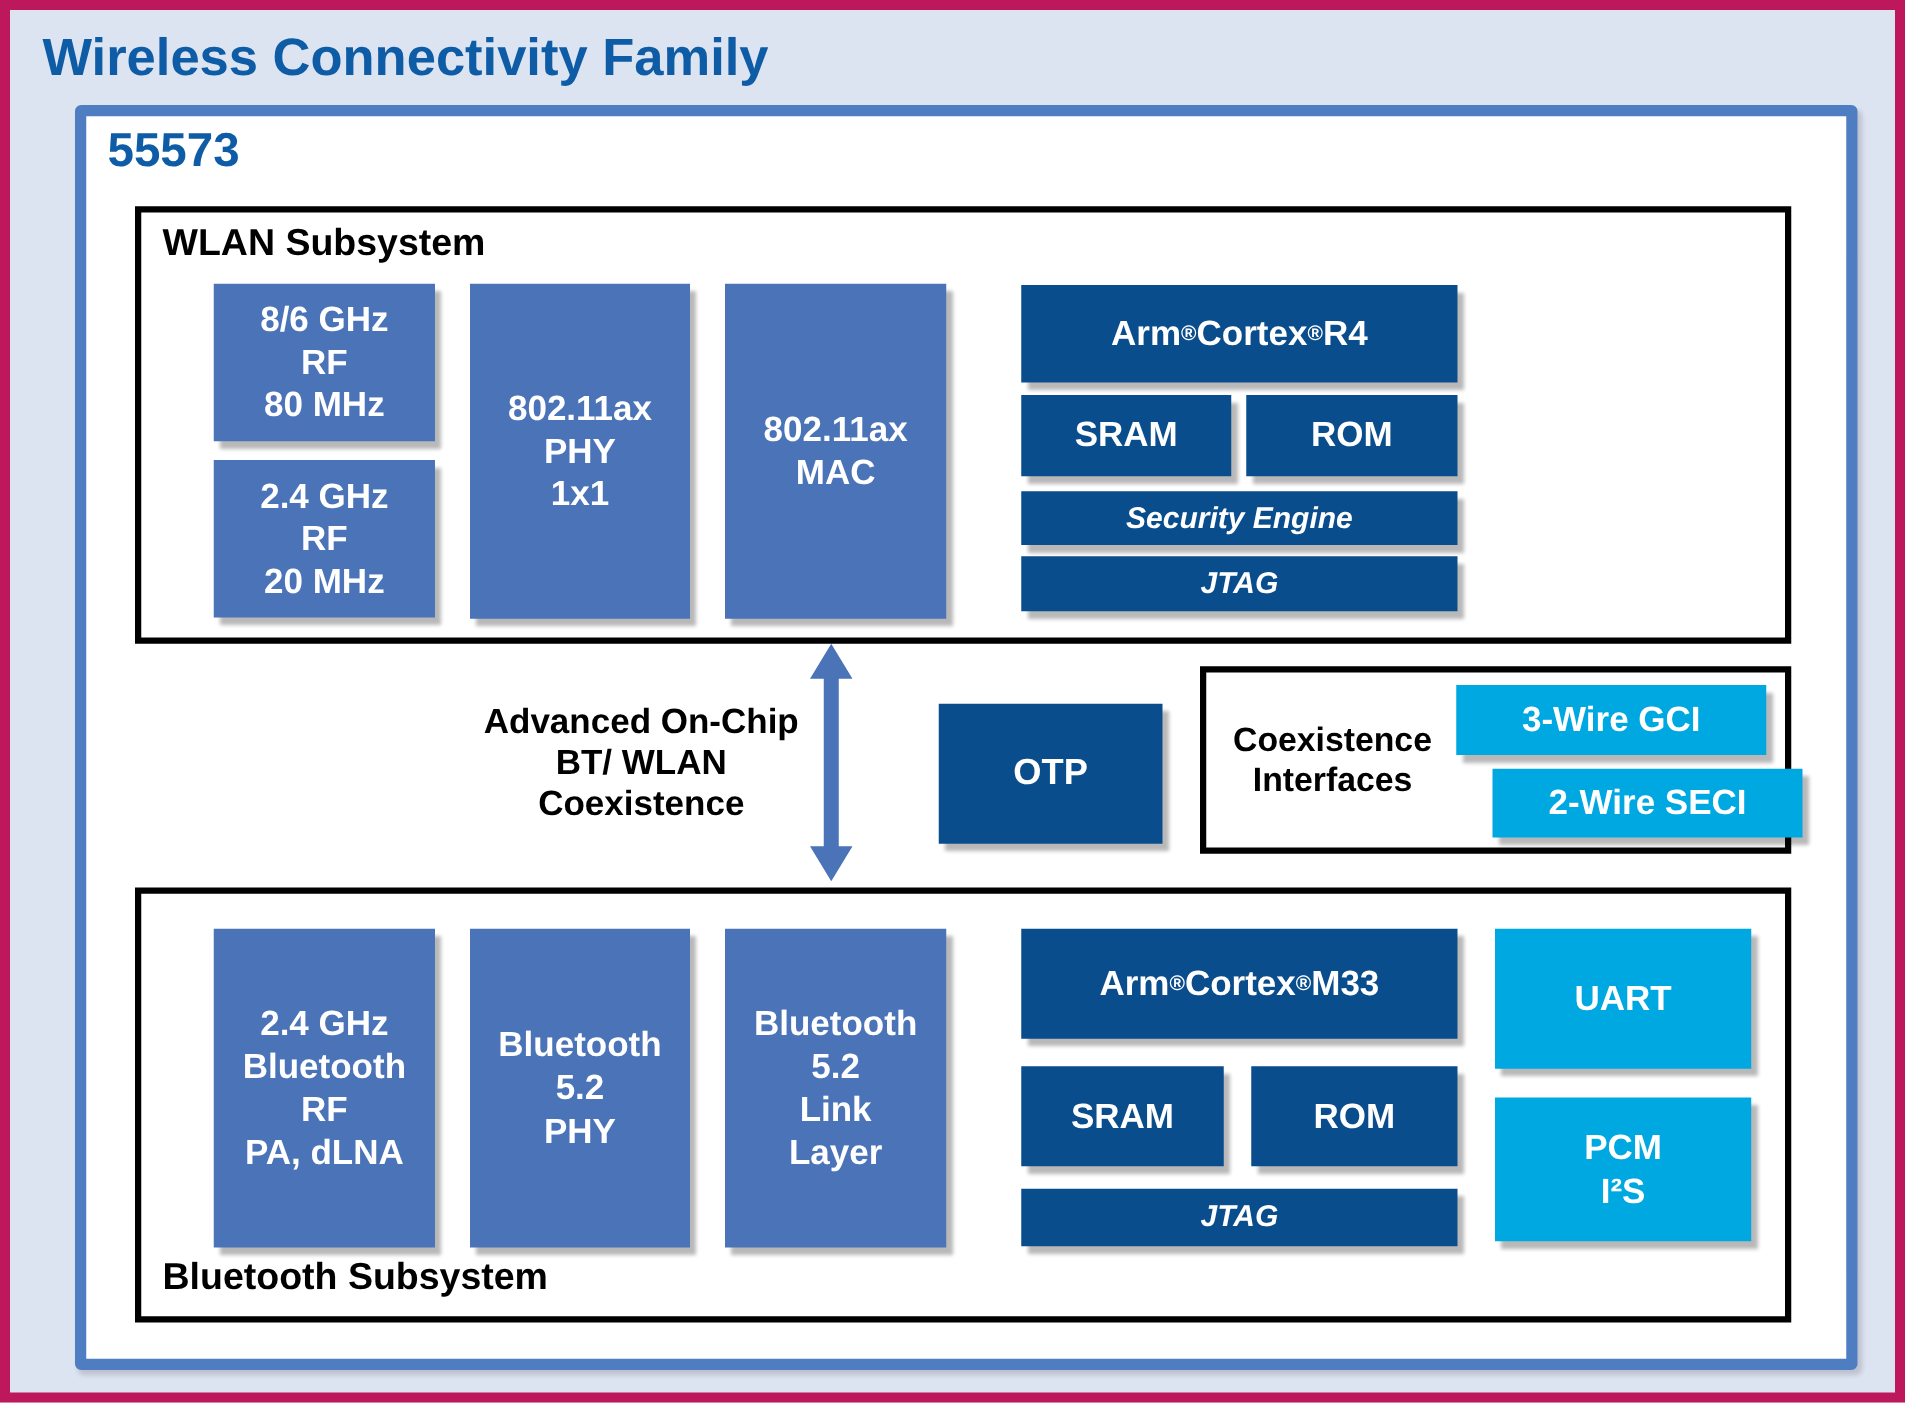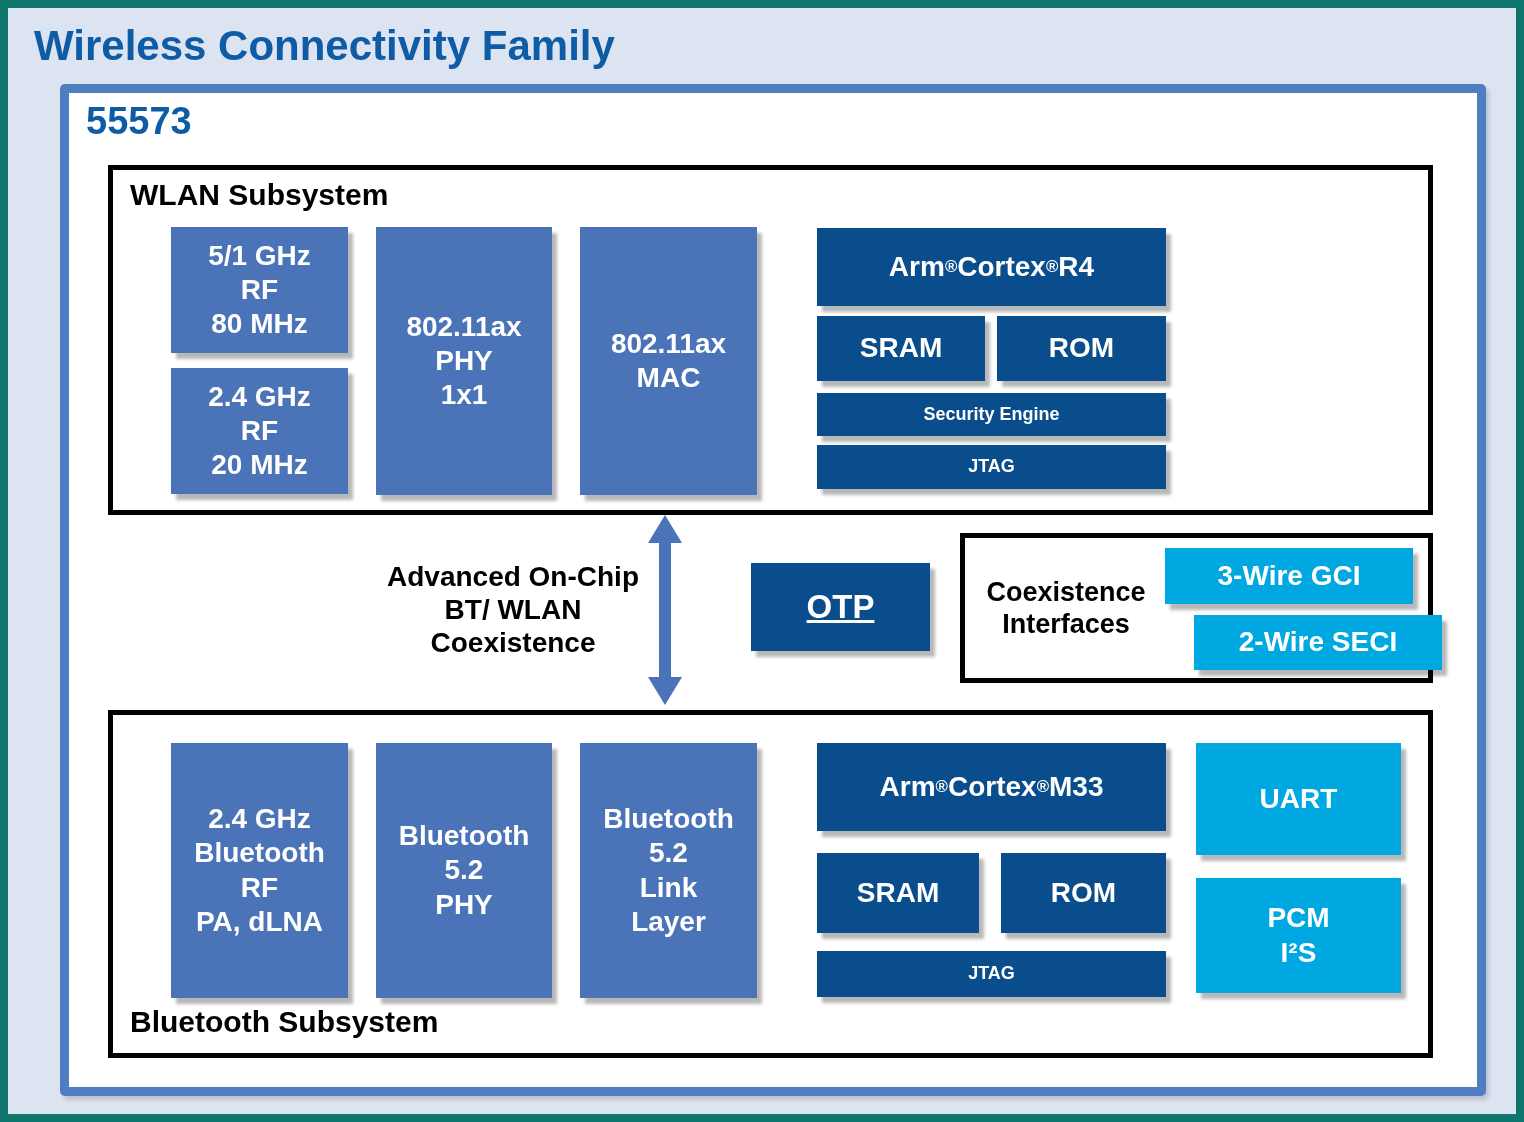--- a/index.html
+++ b/index.html
@@ -2,21 +2,21 @@
 <html><head>
 <meta charset="utf-8">
 <style>
   html, body { margin: 0; padding: 0; }
   .page {
     position: relative;
     width: 1524px;
     height: 1122px;
     box-sizing: border-box;
     background: #dce3f1;
-    border: 8px solid #0f766e;
+    border: 8px solid #be185d;
     overflow: hidden;
     font-family: "Liberation Sans", "DejaVu Sans", sans-serif;
   }
   .page-title {
     position: absolute;
     left: 26px; top: 14px;
     font-size: 42px;
     font-weight: bold;
     color: #0f5ca6;
   }
@@ -59,21 +59,21 @@
     color: #ffffff;
     font-weight: bold;
     font-size: 28px;
     line-height: 1.22;
     white-space: pre-line;
     box-shadow: 5px 6px 3px rgba(0,0,0,0.28);
   }
   .blue { background: #4a73b8; }
   .navy { background: #0a4d8c; }
   .cyan { background: #00a8e1; }
-  .small-row { font-size: 18px; }
+  .small-row { font-size: 24px; font-style: italic; }
   .coex-note {
     position: absolute;
     left: 340px; top: 552px;
     width: 330px;
     text-align: center;
     font-size: 28px;
     font-weight: bold;
     color: #000000;
     line-height: 1.18;
     white-space: pre-line;
@@ -102,21 +102,21 @@
 
   <div class="page-title">Wireless Connectivity Family</div>
 
   <div class="panel"></div>
 
   <div class="chip-label">55573</div>
 
   <div class="box-black" style="left:100px; top:157px; width:1325px; height:350px;"></div>
   <div class="box-label" style="left:122px; top:170px;">WLAN Subsystem</div>
 
-  <div class="blk blue" style="left:163px; top:219px; width:177px; height:126px;">5/1 GHz
+  <div class="blk blue" style="left:163px; top:219px; width:177px; height:126px;">8/6 GHz
 RF
 80 MHz</div>
   <div class="blk blue" style="left:163px; top:360px; width:177px; height:126px;">2.4 GHz
 RF
 20 MHz</div>
   <div class="blk blue" style="left:368px; top:219px; width:176px; height:268px;">802.11ax
 PHY
 1x1</div>
   <div class="blk blue" style="left:572px; top:219px; width:177px; height:268px;">802.11ax
 MAC</div>
@@ -130,21 +130,21 @@
   <div class="coex-note">Advanced On-Chip
 BT/ WLAN
 Coexistence</div>
 
   <div class="arrow-wrap">
     <svg width="34" height="190" viewBox="0 0 34 190">
       <path d="M17 0 L34 28 L23 28 L23 162 L34 162 L17 190 L0 162 L11 162 L11 28 L0 28 Z" fill="#4a73b8"></path>
     </svg>
   </div>
 
-  <div class="blk navy" style="left:743px; top:555px; width:179px; height:88px; font-size:33px;text-decoration:underline;">OTP</div>
+  <div class="blk navy" style="left:743px; top:555px; width:179px; height:112px; font-size:29px;">OTP</div>
 
   <div class="box-black" style="left:952px; top:525px; width:473px; height:150px;"></div>
   <div class="coex-if-label">Coexistence
 Interfaces</div>
   <div class="blk cyan" style="left:1157px; top:540px; width:248px; height:56px;">3-Wire GCI</div>
   <div class="blk cyan" style="left:1157px; top:607px; width:248px; height:55px;margin-left:29px;">2-Wire SECI</div>
 
   <div class="box-black" style="left:100px; top:702px; width:1325px; height:348px;"></div>
   <div class="box-label" style="left:122px; top:997px;">Bluetooth Subsystem</div>
 

